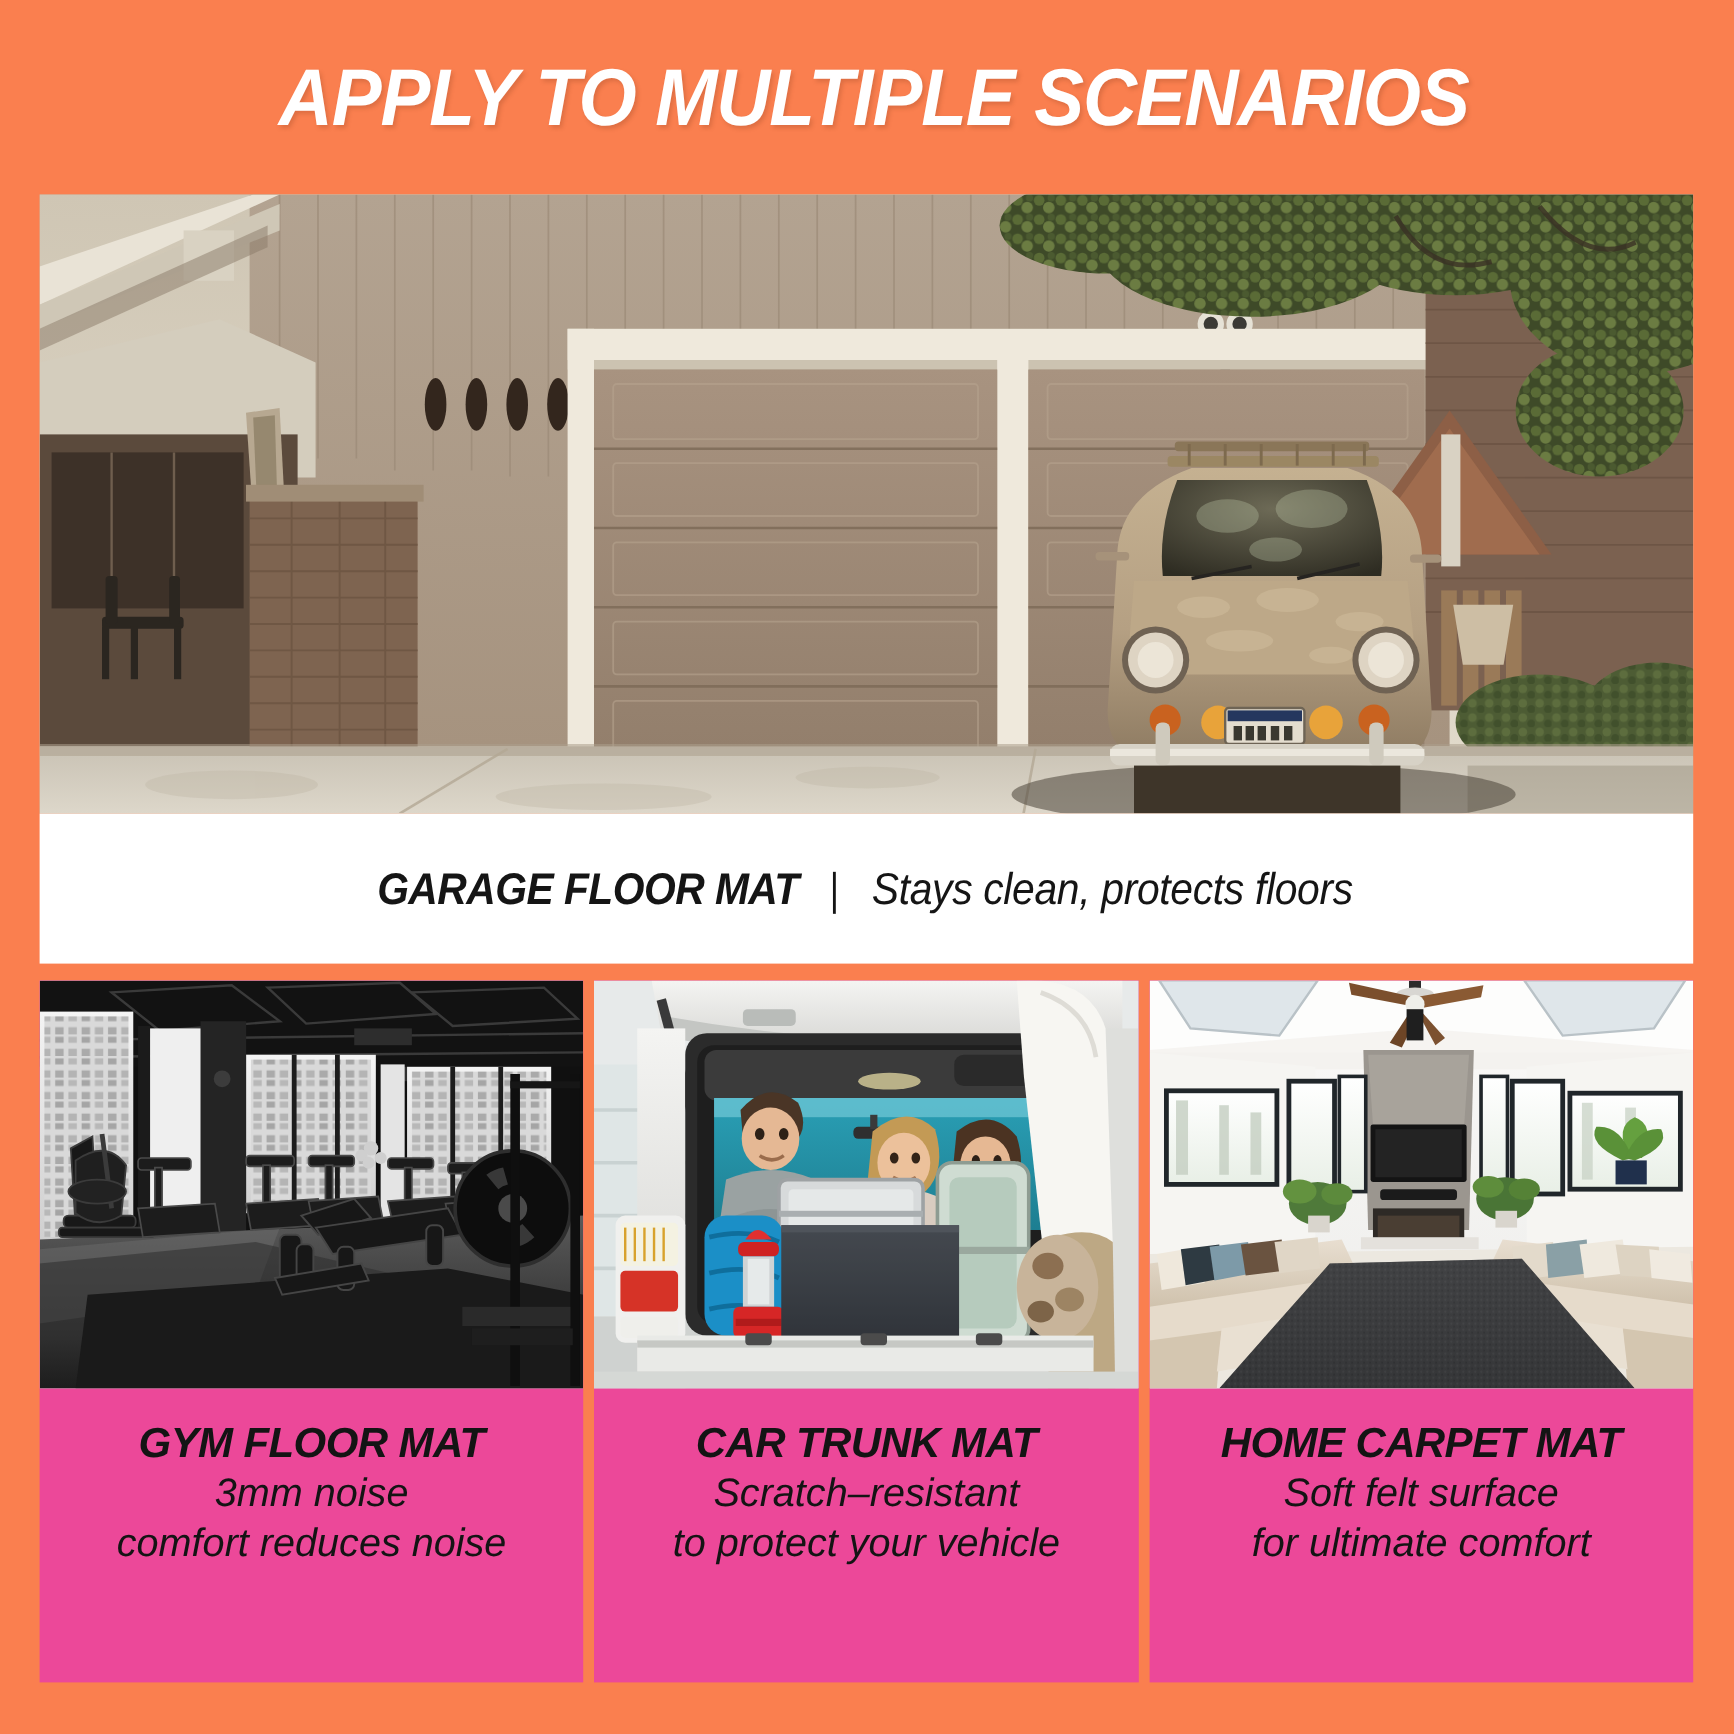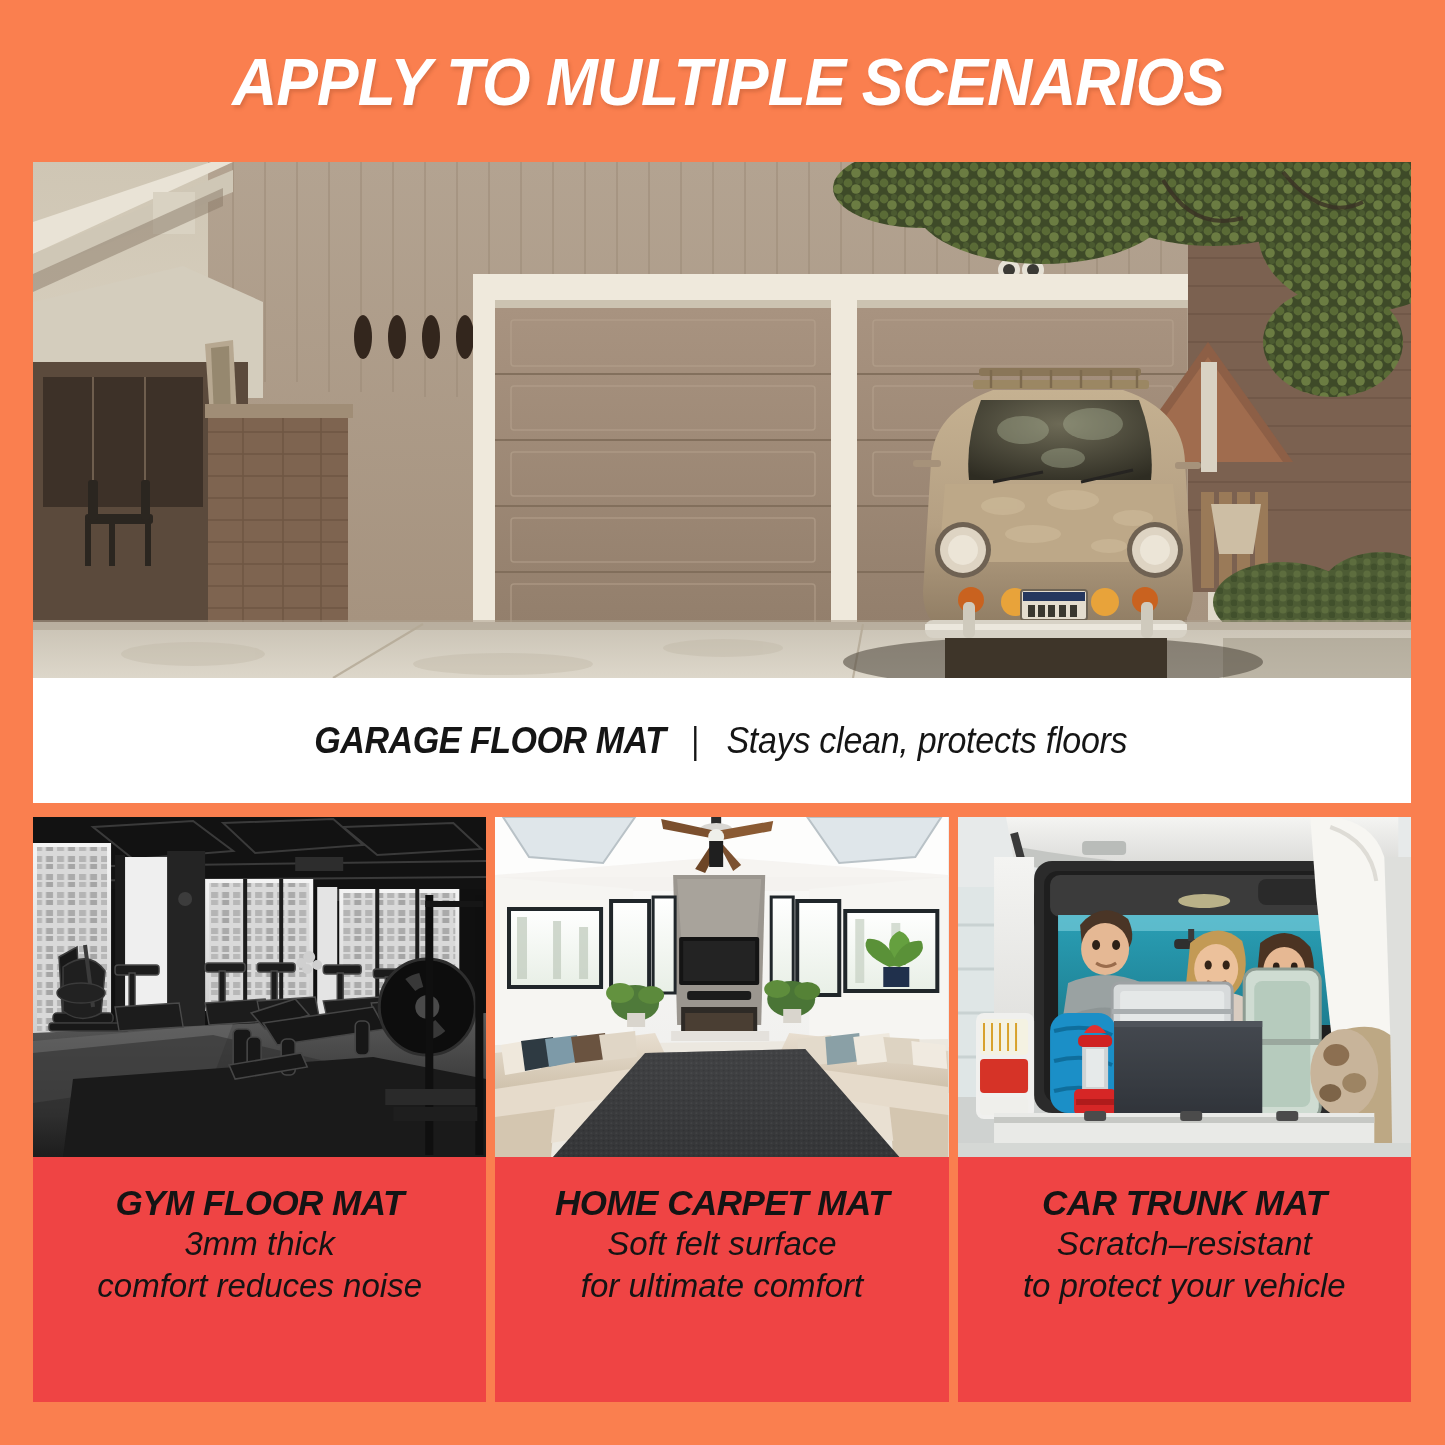--- a/index.html
+++ b/index.html
@@ -45,21 +45,21 @@
   .cap-strong{ font-weight:bold; font-style:italic; transform:scaleX(.92); display:inline-block; letter-spacing:-.5px;}
   .cap-sep{ font-weight:300; font-style:italic; padding:0 9px; display:inline-block; transform:scaleX(.8);}
   .cap-reg{ font-style:italic; font-weight:500; transform:scaleX(.92); display:inline-block; letter-spacing:-.3px;}
 
   
   .row{
     position:absolute; left:33px; top:817px; width:1378px; height:585px;
     display:flex; gap:9px;
   }
   .card{
-    flex:1 1 0; background:#ef4444; display:flex; flex-direction:column;
+    flex:1 1 0; background:#ec4899; display:flex; flex-direction:column;
     overflow:hidden;
   }
   .card-photo{ width:100%; height:340px; overflow:hidden; position:relative; background:#ddd;}
   .card-photo svg{ width:100%; height:100%; display:block; }
   .card-text{
     flex:1; padding:26px 10px 0 10px; text-align:center;
   }
   .card-title{
     font-size:35px; font-weight:bold; font-style:italic; color:#141414;
     letter-spacing:-.5px; white-space:nowrap; line-height:1.12;
@@ -522,22 +522,176 @@
         </g>
         <rect x="392" y="78" width="8" height="260" fill="#0f0f0f"></rect>
         <rect x="442" y="78" width="8" height="260" fill="#0f0f0f"></rect>
         <rect x="392" y="84" width="58" height="6" fill="#161616"></rect>
         <rect x="352" y="272" width="90" height="16" fill="#2a2a2a"></rect>
         <rect x="360" y="290" width="84" height="14" fill="#1e1e1e"></rect>
       </svg>
     </div>
     <div class="card-text">
       <div class="card-title">GYM FLOOR MAT</div>
-      <div class="card-sub">3mm thick</div>
+      <div class="card-sub">3mm noise</div>
       <div class="card-sub">comfort reduces noise</div>
+    </div>
+  </div>
+
+  <div class="card">
+    <div class="card-photo">
+      <svg viewBox="0 0 453 340" preserveAspectRatio="none">
+        <defs>
+          <linearGradient id="bodyW" x1="0" y1="0" x2="0" y2="1">
+            <stop offset="0" stop-color="#f4f4f2"></stop>
+              <stop offset="1" stop-color="#d3d3d0"></stop>
+          </linearGradient>
+          <linearGradient id="cabin" x1="0" y1="0" x2="0" y2="1">
+            <stop offset="0" stop-color="#2a9fb5"></stop>
+              <stop offset="1" stop-color="#1d7e91"></stop>
+          </linearGradient>
+          <linearGradient id="matG" x1="0" y1="0" x2="0" y2="1">
+            <stop offset="0" stop-color="#4b4f56"></stop>
+              <stop offset="1" stop-color="#2b2e34"></stop>
+          </linearGradient>
+        </defs>
+
+        <rect x="0" y="0" width="453" height="340" fill="#e7eaea"></rect>
+        <rect x="0" y="70" width="240" height="210" fill="#dfe6e6"></rect>
+        <g stroke="#c9d2d2" stroke-width="3">
+          <line x1="0" y1="108" x2="240" y2="108"></line>
+            <line x1="0" y1="152" x2="240" y2="152"></line>
+          <line x1="0" y1="196" x2="240" y2="196"></line>
+            <line x1="0" y1="240" x2="240" y2="240"></line>
+        </g>
+        <rect x="0" y="280" width="453" height="60" fill="#cfd2d0"></rect>
+
+        <path d="M48,0 L440,0 L440,58 Q240,74 56,44 Z" fill="url(#bodyW)"></path>
+        <path d="M60,30 Q240,62 420,48 L420,62 Q240,78 62,48 Z" fill="#c4c6c3"></path>
+        <rect x="124" y="24" width="44" height="14" rx="4" fill="#b9bcb9"></rect>
+
+        <path d="M56,16 L92,150" stroke="#3a3a3a" stroke-width="8" fill="none"></path>
+
+        <rect x="36" y="40" width="40" height="300" fill="url(#bodyW)"></rect>
+        <rect x="412" y="40" width="41" height="300" fill="#dedfdc"></rect>
+
+        <rect x="76" y="44" width="340" height="252" rx="18" fill="#2b2b2b"></rect>
+        <rect x="86" y="54" width="320" height="232" rx="14" fill="#1e1e1e"></rect>
+
+        <rect x="92" y="58" width="308" height="42" rx="10" fill="#3b3b3b"></rect>
+        <ellipse cx="246" cy="84" rx="26" ry="7" fill="#d9cf9c" opacity=".8"></ellipse>
+        <rect x="300" y="62" width="96" height="26" rx="8" fill="#2a2a2a"></rect>
+
+        <rect x="100" y="98" width="296" height="110" fill="url(#cabin)"></rect>
+        <rect x="100" y="98" width="296" height="16" fill="#7fd0dd" opacity=".6"></rect>
+
+        <rect x="216" y="122" width="34" height="10" rx="4" fill="#2f2f2f"></rect>
+        <rect x="230" y="112" width="6" height="12" fill="#3a3a3a"></rect>
+
+        <g>
+          <path d="M122,108 q22,-26 48,-6 q10,22 -4,34 q-24,12 -42,-6 Z" fill="#4a3526"></path>
+          <ellipse cx="147" cy="132" rx="24" ry="26" fill="#e5b894"></ellipse>
+          <ellipse cx="138" cy="128" rx="4" ry="5" fill="#2d2117"></ellipse>
+          <ellipse cx="158" cy="128" rx="4" ry="5" fill="#2d2117"></ellipse>
+          <path d="M138,146 q10,7 20,0" stroke="#9a6c4c" stroke-width="3" fill="none"></path>
+          <path d="M110,166 q38,-16 74,0 l6,52 l-88,2 Z" fill="#9aa2a2"></path>
+          <path d="M118,196 q32,-12 62,2 l2,20 l-66,2 Z" fill="#8d9595"></path>
+        </g>
+
+        <g>
+          <path d="M232,126 q28,-24 52,-2 q10,34 -8,52 q-30,16 -48,-10 Z" fill="#c39a55"></path>
+          <ellipse cx="258" cy="152" rx="22" ry="25" fill="#ecc19b"></ellipse>
+          <ellipse cx="250" cy="148" rx="3.6" ry="4.6" fill="#332418"></ellipse>
+          <ellipse cx="268" cy="148" rx="3.6" ry="4.6" fill="#332418"></ellipse>
+          <path d="M249,164 q10,6 19,0" stroke="#a5724e" stroke-width="2.6" fill="none"></path>
+          <path d="M228,180 q30,-12 58,0 l4,30 l-66,2 Z" fill="#d9ccc0"></path>
+        </g>
+
+        <g>
+          <path d="M302,126 q28,-22 50,4 q10,32 -8,48 q-30,14 -46,-12 Z" fill="#4b3322"></path>
+          <ellipse cx="326" cy="154" rx="21" ry="24" fill="#e6b893"></ellipse>
+          <ellipse cx="318" cy="150" rx="3.4" ry="4.4" fill="#2d2017"></ellipse>
+          <ellipse cx="336" cy="150" rx="3.4" ry="4.4" fill="#2d2017"></ellipse>
+          <path d="M318,166 q9,5 17,0" stroke="#a2704c" stroke-width="2.4" fill="none"></path>
+          <path d="M298,184 q30,-12 56,2 l4,26 l-64,2 Z" fill="#7e3a35"></path>
+        </g>
+
+        <path d="M352,0 q60,-4 74,40 l6,180 q-28,18 -58,6 L358,80 Z" fill="#f7f6f2"></path>
+        <path d="M372,10 q40,14 46,54" stroke="#dedcd6" stroke-width="4" fill="none"></path>
+        <path d="M382,214 q32,-10 50,4 l2,122 l-56,0 Z" fill="#bda884"></path>
+
+        <g>
+          <rect x="154" y="166" width="120" height="62" rx="7" fill="#d7dadb" stroke="#9ea2a4" stroke-width="3"></rect>
+          <rect x="162" y="174" width="104" height="46" rx="4" fill="#e5e8e8"></rect>
+          <rect x="154" y="192" width="120" height="5" fill="#a9aeb0"></rect>
+        </g>
+
+        <g>
+          <rect x="286" y="152" width="76" height="150" rx="12" fill="#cfdcd2" stroke="#8e9c92" stroke-width="3"></rect>
+          <rect x="296" y="164" width="56" height="126" rx="8" fill="#b6cbbd"></rect>
+          <rect x="286" y="222" width="76" height="6" fill="#9aa89e"></rect>
+        </g>
+
+        <g>
+          <ellipse cx="386" cy="256" rx="34" ry="44" fill="#c8b49a"></ellipse>
+          <ellipse cx="378" cy="238" rx="13" ry="11" fill="#8c6f51"></ellipse>
+          <ellipse cx="396" cy="266" rx="12" ry="10" fill="#9d8463"></ellipse>
+          <ellipse cx="372" cy="276" rx="11" ry="9" fill="#7d6448"></ellipse>
+        </g>
+
+        <g>
+          <rect x="92" y="196" width="66" height="100" rx="18" fill="#1b8fc7"></rect>
+          <path d="M96,214 q32,-8 58,4" stroke="#0f6e9c" stroke-width="4" fill="none"></path>
+          <path d="M96,244 q32,-8 58,4" stroke="#0f6e9c" stroke-width="4" fill="none"></path>
+          <path d="M96,274 q32,-8 58,4" stroke="#0f6e9c" stroke-width="4" fill="none"></path>
+        </g>
+
+        <g>
+          <rect x="120" y="218" width="34" height="12" rx="5" fill="#cf2222"></rect>
+          <path d="M126,216 q10,-16 22,0 Z" fill="#e03030"></path>
+          <rect x="124" y="230" width="26" height="42" fill="#cfd3d4"></rect>
+          <rect x="128" y="232" width="18" height="38" fill="#e6eaea"></rect>
+          <rect x="116" y="272" width="42" height="26" rx="5" fill="#d62626"></rect>
+          <rect x="118" y="282" width="38" height="6" fill="#b01b1b"></rect>
+        </g>
+
+        <g>
+          <rect x="156" y="204" width="148" height="96" fill="url(#matG)"></rect>
+          <rect x="156" y="204" width="148" height="6" fill="#5b6068"></rect>
+          <rect x="156" y="204" width="148" height="96" fill="#3a3e45" opacity=".35"></rect>
+        </g>
+
+        <g>
+          <rect x="18" y="196" width="58" height="106" rx="8" fill="#f0f0ee"></rect>
+          <rect x="22" y="202" width="48" height="36" rx="4" fill="#f4f2e2"></rect>
+          <g stroke="#d8a22c" stroke-width="2">
+            <line x1="26" y1="206" x2="26" y2="234"></line>
+              <line x1="34" y1="206" x2="34" y2="234"></line>
+            <line x1="42" y1="206" x2="42" y2="234"></line>
+              <line x1="50" y1="206" x2="50" y2="234"></line>
+            <line x1="58" y1="206" x2="58" y2="234"></line>
+          </g>
+          <rect x="22" y="242" width="48" height="34" rx="4" fill="#d63327"></rect>
+          <rect x="22" y="280" width="48" height="18" rx="4" fill="#efefeb"></rect>
+        </g>
+
+        <rect x="36" y="296" width="380" height="30" fill="#e9eae7"></rect>
+        <rect x="36" y="300" width="380" height="6" fill="#c6c8c4"></rect>
+        <g fill="#4b4b4b">
+          <rect x="126" y="294" width="22" height="10" rx="3"></rect>
+          <rect x="222" y="294" width="22" height="10" rx="3"></rect>
+          <rect x="318" y="294" width="22" height="10" rx="3"></rect>
+        </g>
+        <rect x="0" y="326" width="453" height="14" fill="#d5d8d5"></rect>
+      </svg>
+    </div>
+    <div class="card-text">
+      <div class="card-title">CAR TRUNK MAT</div>
+      <div class="card-sub">Scratch–resistant</div>
+      <div class="card-sub">to protect your vehicle</div>
     </div>
   </div>
 
   <div class="card">
     <div class="card-photo">
       <svg viewBox="0 0 453 340" preserveAspectRatio="none">
         <defs>
           <linearGradient id="wallG" x1="0" y1="0" x2="0" y2="1">
             <stop offset="0" stop-color="#fbfaf8"></stop>
               <stop offset="1" stop-color="#ececea"></stop>
@@ -663,167 +817,13 @@
         <polygon points="150,236 310,232 404,340 58,340" fill="url(#rugG)" opacity=".45"></polygon>
       </svg>
     </div>
     <div class="card-text">
       <div class="card-title">HOME CARPET MAT</div>
       <div class="card-sub">Soft felt surface</div>
       <div class="card-sub">for ultimate comfort</div>
     </div>
   </div>
 
-  <div class="card">
-    <div class="card-photo">
-      <svg viewBox="0 0 453 340" preserveAspectRatio="none">
-        <defs>
-          <linearGradient id="bodyW" x1="0" y1="0" x2="0" y2="1">
-            <stop offset="0" stop-color="#f4f4f2"></stop>
-              <stop offset="1" stop-color="#d3d3d0"></stop>
-          </linearGradient>
-          <linearGradient id="cabin" x1="0" y1="0" x2="0" y2="1">
-            <stop offset="0" stop-color="#2a9fb5"></stop>
-              <stop offset="1" stop-color="#1d7e91"></stop>
-          </linearGradient>
-          <linearGradient id="matG" x1="0" y1="0" x2="0" y2="1">
-            <stop offset="0" stop-color="#4b4f56"></stop>
-              <stop offset="1" stop-color="#2b2e34"></stop>
-          </linearGradient>
-        </defs>
-
-        <rect x="0" y="0" width="453" height="340" fill="#e7eaea"></rect>
-        <rect x="0" y="70" width="240" height="210" fill="#dfe6e6"></rect>
-        <g stroke="#c9d2d2" stroke-width="3">
-          <line x1="0" y1="108" x2="240" y2="108"></line>
-            <line x1="0" y1="152" x2="240" y2="152"></line>
-          <line x1="0" y1="196" x2="240" y2="196"></line>
-            <line x1="0" y1="240" x2="240" y2="240"></line>
-        </g>
-        <rect x="0" y="280" width="453" height="60" fill="#cfd2d0"></rect>
-
-        <path d="M48,0 L440,0 L440,58 Q240,74 56,44 Z" fill="url(#bodyW)"></path>
-        <path d="M60,30 Q240,62 420,48 L420,62 Q240,78 62,48 Z" fill="#c4c6c3"></path>
-        <rect x="124" y="24" width="44" height="14" rx="4" fill="#b9bcb9"></rect>
-
-        <path d="M56,16 L92,150" stroke="#3a3a3a" stroke-width="8" fill="none"></path>
-
-        <rect x="36" y="40" width="40" height="300" fill="url(#bodyW)"></rect>
-        <rect x="412" y="40" width="41" height="300" fill="#dedfdc"></rect>
-
-        <rect x="76" y="44" width="340" height="252" rx="18" fill="#2b2b2b"></rect>
-        <rect x="86" y="54" width="320" height="232" rx="14" fill="#1e1e1e"></rect>
-
-        <rect x="92" y="58" width="308" height="42" rx="10" fill="#3b3b3b"></rect>
-        <ellipse cx="246" cy="84" rx="26" ry="7" fill="#d9cf9c" opacity=".8"></ellipse>
-        <rect x="300" y="62" width="96" height="26" rx="8" fill="#2a2a2a"></rect>
-
-        <rect x="100" y="98" width="296" height="110" fill="url(#cabin)"></rect>
-        <rect x="100" y="98" width="296" height="16" fill="#7fd0dd" opacity=".6"></rect>
-
-        <rect x="216" y="122" width="34" height="10" rx="4" fill="#2f2f2f"></rect>
-        <rect x="230" y="112" width="6" height="12" fill="#3a3a3a"></rect>
-
-        <g>
-          <path d="M122,108 q22,-26 48,-6 q10,22 -4,34 q-24,12 -42,-6 Z" fill="#4a3526"></path>
-          <ellipse cx="147" cy="132" rx="24" ry="26" fill="#e5b894"></ellipse>
-          <ellipse cx="138" cy="128" rx="4" ry="5" fill="#2d2117"></ellipse>
-          <ellipse cx="158" cy="128" rx="4" ry="5" fill="#2d2117"></ellipse>
-          <path d="M138,146 q10,7 20,0" stroke="#9a6c4c" stroke-width="3" fill="none"></path>
-          <path d="M110,166 q38,-16 74,0 l6,52 l-88,2 Z" fill="#9aa2a2"></path>
-          <path d="M118,196 q32,-12 62,2 l2,20 l-66,2 Z" fill="#8d9595"></path>
-        </g>
-
-        <g>
-          <path d="M232,126 q28,-24 52,-2 q10,34 -8,52 q-30,16 -48,-10 Z" fill="#c39a55"></path>
-          <ellipse cx="258" cy="152" rx="22" ry="25" fill="#ecc19b"></ellipse>
-          <ellipse cx="250" cy="148" rx="3.6" ry="4.6" fill="#332418"></ellipse>
-          <ellipse cx="268" cy="148" rx="3.6" ry="4.6" fill="#332418"></ellipse>
-          <path d="M249,164 q10,6 19,0" stroke="#a5724e" stroke-width="2.6" fill="none"></path>
-          <path d="M228,180 q30,-12 58,0 l4,30 l-66,2 Z" fill="#d9ccc0"></path>
-        </g>
-
-        <g>
-          <path d="M302,126 q28,-22 50,4 q10,32 -8,48 q-30,14 -46,-12 Z" fill="#4b3322"></path>
-          <ellipse cx="326" cy="154" rx="21" ry="24" fill="#e6b893"></ellipse>
-          <ellipse cx="318" cy="150" rx="3.4" ry="4.4" fill="#2d2017"></ellipse>
-          <ellipse cx="336" cy="150" rx="3.4" ry="4.4" fill="#2d2017"></ellipse>
-          <path d="M318,166 q9,5 17,0" stroke="#a2704c" stroke-width="2.4" fill="none"></path>
-          <path d="M298,184 q30,-12 56,2 l4,26 l-64,2 Z" fill="#7e3a35"></path>
-        </g>
-
-        <path d="M352,0 q60,-4 74,40 l6,180 q-28,18 -58,6 L358,80 Z" fill="#f7f6f2"></path>
-        <path d="M372,10 q40,14 46,54" stroke="#dedcd6" stroke-width="4" fill="none"></path>
-        <path d="M382,214 q32,-10 50,4 l2,122 l-56,0 Z" fill="#bda884"></path>
-
-        <g>
-          <rect x="154" y="166" width="120" height="62" rx="7" fill="#d7dadb" stroke="#9ea2a4" stroke-width="3"></rect>
-          <rect x="162" y="174" width="104" height="46" rx="4" fill="#e5e8e8"></rect>
-          <rect x="154" y="192" width="120" height="5" fill="#a9aeb0"></rect>
-        </g>
-
-        <g>
-          <rect x="286" y="152" width="76" height="150" rx="12" fill="#cfdcd2" stroke="#8e9c92" stroke-width="3"></rect>
-          <rect x="296" y="164" width="56" height="126" rx="8" fill="#b6cbbd"></rect>
-          <rect x="286" y="222" width="76" height="6" fill="#9aa89e"></rect>
-        </g>
-
-        <g>
-          <ellipse cx="386" cy="256" rx="34" ry="44" fill="#c8b49a"></ellipse>
-          <ellipse cx="378" cy="238" rx="13" ry="11" fill="#8c6f51"></ellipse>
-          <ellipse cx="396" cy="266" rx="12" ry="10" fill="#9d8463"></ellipse>
-          <ellipse cx="372" cy="276" rx="11" ry="9" fill="#7d6448"></ellipse>
-        </g>
-
-        <g>
-          <rect x="92" y="196" width="66" height="100" rx="18" fill="#1b8fc7"></rect>
-          <path d="M96,214 q32,-8 58,4" stroke="#0f6e9c" stroke-width="4" fill="none"></path>
-          <path d="M96,244 q32,-8 58,4" stroke="#0f6e9c" stroke-width="4" fill="none"></path>
-          <path d="M96,274 q32,-8 58,4" stroke="#0f6e9c" stroke-width="4" fill="none"></path>
-        </g>
-
-        <g>
-          <rect x="120" y="218" width="34" height="12" rx="5" fill="#cf2222"></rect>
-          <path d="M126,216 q10,-16 22,0 Z" fill="#e03030"></path>
-          <rect x="124" y="230" width="26" height="42" fill="#cfd3d4"></rect>
-          <rect x="128" y="232" width="18" height="38" fill="#e6eaea"></rect>
-          <rect x="116" y="272" width="42" height="26" rx="5" fill="#d62626"></rect>
-          <rect x="118" y="282" width="38" height="6" fill="#b01b1b"></rect>
-        </g>
-
-        <g>
-          <rect x="156" y="204" width="148" height="96" fill="url(#matG)"></rect>
-          <rect x="156" y="204" width="148" height="6" fill="#5b6068"></rect>
-          <rect x="156" y="204" width="148" height="96" fill="#3a3e45" opacity=".35"></rect>
-        </g>
-
-        <g>
-          <rect x="18" y="196" width="58" height="106" rx="8" fill="#f0f0ee"></rect>
-          <rect x="22" y="202" width="48" height="36" rx="4" fill="#f4f2e2"></rect>
-          <g stroke="#d8a22c" stroke-width="2">
-            <line x1="26" y1="206" x2="26" y2="234"></line>
-              <line x1="34" y1="206" x2="34" y2="234"></line>
-            <line x1="42" y1="206" x2="42" y2="234"></line>
-              <line x1="50" y1="206" x2="50" y2="234"></line>
-            <line x1="58" y1="206" x2="58" y2="234"></line>
-          </g>
-          <rect x="22" y="242" width="48" height="34" rx="4" fill="#d63327"></rect>
-          <rect x="22" y="280" width="48" height="18" rx="4" fill="#efefeb"></rect>
-        </g>
-
-        <rect x="36" y="296" width="380" height="30" fill="#e9eae7"></rect>
-        <rect x="36" y="300" width="380" height="6" fill="#c6c8c4"></rect>
-        <g fill="#4b4b4b">
-          <rect x="126" y="294" width="22" height="10" rx="3"></rect>
-          <rect x="222" y="294" width="22" height="10" rx="3"></rect>
-          <rect x="318" y="294" width="22" height="10" rx="3"></rect>
-        </g>
-        <rect x="0" y="326" width="453" height="14" fill="#d5d8d5"></rect>
-      </svg>
-    </div>
-    <div class="card-text">
-      <div class="card-title">CAR TRUNK MAT</div>
-      <div class="card-sub">Scratch–resistant</div>
-      <div class="card-sub">to protect your vehicle</div>
-    </div>
-  </div>
-
 </div>
 
 </body></html>

